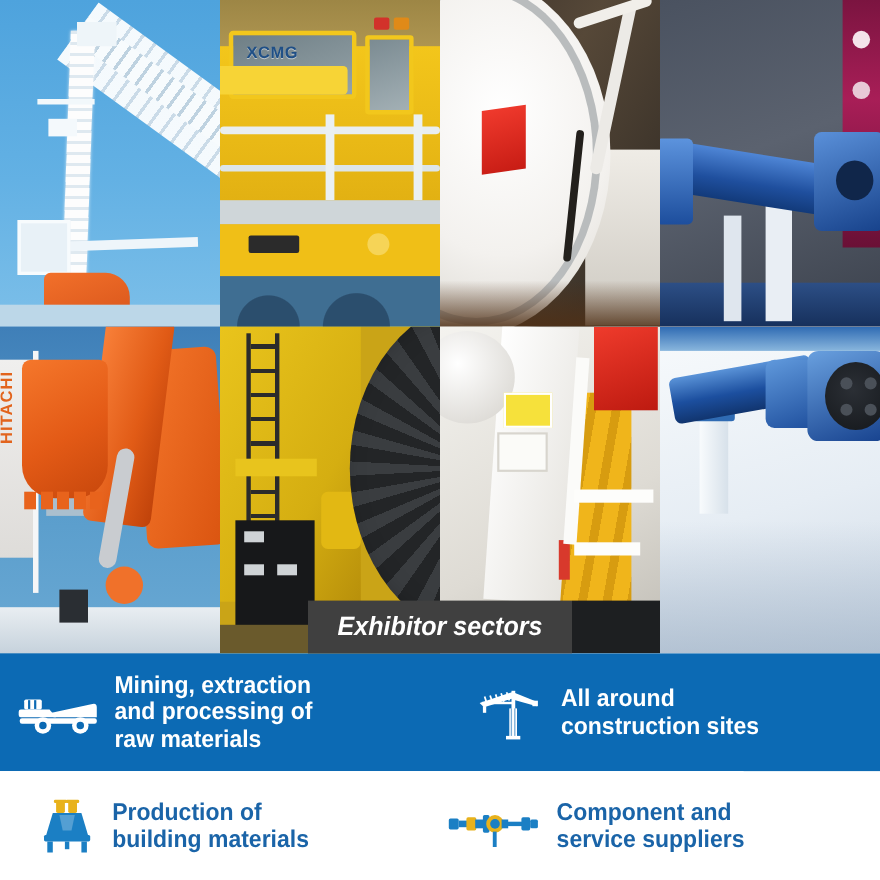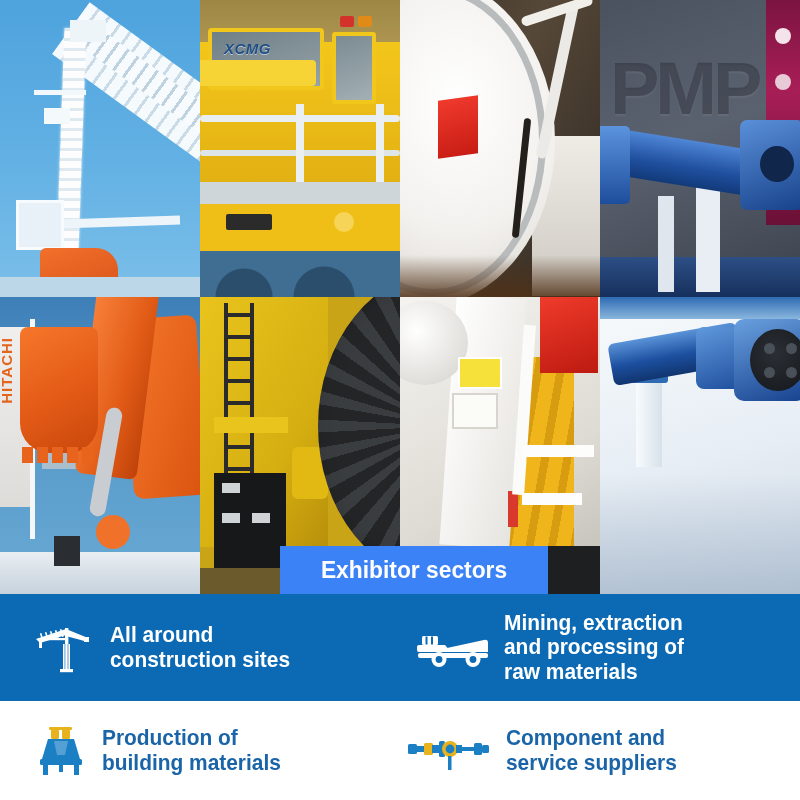--- a/index.html
+++ b/index.html
@@ -28,21 +28,21 @@
   .ph-crane .cabB { position:absolute; left:44px; top:108px; width:26px; height:16px; background:#f4f9fc; }
   .ph-crane .plat { position:absolute; left:34px; top:90px; width:52px; height:5px; background:#f2f8fb; }
   .ph-crane .plat2{ position:absolute; left:30px; top:218px; width:150px; height:9px; background:#eef5fa; transform:rotate(-2deg);}
   .ph-crane .opcab{ position:absolute; left:16px; top:200px; width:48px; height:50px; background:#e8f1f7;
         border:3px solid #f7fbfd; }
   .ph-crane .orange{position:absolute; left:40px; top:248px; width:78px; height:46px;
         background:linear-gradient(160deg,#f2702a,#d8551b); border-radius:6px 22px 0 0;}
   .ph-crane .base { position:absolute; left:0; bottom:0; width:200px; height:20px; background:#bcd7e8; }
 
   
-  .ph-xcmg { background:#0ea5e9;font-style:italic; }
+  .ph-xcmg { background:#0ea5e9; }
   .ph-xcmg .sky { position:absolute; inset:0; background:linear-gradient(180deg,#9d8645 0%,#b09752 16%,#e3b81f 17%,#e8bf26 100%); }
   .ph-xcmg .body{ position:absolute; left:0; top:42px; width:200px; height:200px;
         background:linear-gradient(180deg,#f3c61b,#e5b414 60%,#d9a80f); }
   .ph-xcmg .hood{ position:absolute; left:-4px; top:60px; width:120px; height:26px; background:#f7d436; border-radius:4px;}
   .ph-xcmg .glass{position:absolute; left:8px; top:28px; width:116px; height:62px;
         background:linear-gradient(160deg,#6f7f86,#95a3a8); border:4px solid #f2c71c; border-radius:4px;}
   .ph-xcmg .glass2{position:absolute;left:132px; top:32px; width:44px; height:72px;
         background:linear-gradient(160deg,#7b8b92,#a3b0b5); border:4px solid #f2c71c; border-radius:3px;}
   .ph-xcmg .brand{position:absolute; left:24px; top:40px; color:#1f4f86; font-weight:bold;
         font-size:15px; letter-spacing:.5px; font-family:"Liberation Sans",sans-serif; text-shadow:0 1px 0 rgba(255,255,255,.5);}
@@ -196,22 +196,22 @@
 
   
   .headline { position:absolute; left:25px; top:240px; width:775px; height:110px;
       background:linear-gradient(90deg, rgba(20,98,170,.78) 0%, rgba(24,106,178,.74) 45%, rgba(44,130,196,.68) 100%);
       display:flex; flex-direction:column; align-items:center; justify-content:center; z-index:5; }
   .headline .l1, .headline .l2 { color:#fff; font-weight:bold; font-size:34px; line-height:1.16;
       font-family:"Liberation Sans", sans-serif; transform:scaleX(.93); letter-spacing:.2px;
       text-shadow:0 1px 3px rgba(0,0,0,.28); white-space:nowrap; }
 
   
-  .sectab { position:absolute; left:280px; top:546px; height:48px; padding:0 36px; background:#3b82f6;
-            display:flex; align-items:center; z-index:7; }
+  .sectab { position:absolute; left:280px; top:546px; height:48px; padding:0 22px; background:#404040;
+            display:flex; align-items:center; z-index:7;font-style:italic; }
   .sectab span { color:#fff; font-weight:bold; font-size:24px; transform:scaleX(.95);
             font-family:"Liberation Sans", sans-serif; }
 
   
   .band-blue { position:absolute; left:0; top:594px; width:800px; height:107px; background:#0c6ab4;
                display:grid; grid-template-columns:400px 400px; align-items:center; }
   .band-white{ position:absolute; left:0; top:701px; width:676px; height:99px; background:#ffffff;
                display:grid; grid-template-columns:400px 400px; align-items:center; }
 
   .sector { display:flex; align-items:center; gap:14px; padding-left:34px; }
@@ -273,21 +273,20 @@
       <div class="ring"></div>
       <div class="red"></div>
       <div class="pipe"></div>
       <div class="pipe2"></div>
       <div class="hose"></div>
       <div class="shadow"></div>
     </div>
 
     <div class="cell ph-pmp">
       <div class="wall"></div>
-      <div class="pmptxt">PMP</div>
       <div class="rule"></div>
       <div class="sub">THE APPLICATION</div>
       <div class="magenta">
         <div class="mdot"></div>
         <div class="mdot2"></div>
       </div>
       <div class="floor"></div>
       <div class="stand"></div>
       <div class="stand2"></div>
       <div class="shaft"></div>
@@ -360,20 +359,44 @@
     </div>
   </div>
 
 
 
   <div class="sectab">
     <span>Exhibitor sectors</span>
   </div>
 
   <div class="band-blue">
+
+    <div class="sector sector-2">
+      <span class="ico">
+        <svg width="74" height="44" viewBox="0 0 74 44" aria-hidden="true">
+          <g fill="#ffffff">
+            <rect x="6" y="10" width="16" height="9" rx="1.5"></rect>
+            <rect x="9.5" y="10.5" width="2" height="8" fill="#0c6ab4"></rect>
+            <rect x="15" y="10.5" width="2" height="8" fill="#0c6ab4"></rect>
+            <path d="M3 19 h26 l6 7 h-32 a2 2 0 0 1 -2 -2 v-3 a2 2 0 0 1 2 -2 z"></path>
+            <path d="M31 22 L68 14 q4 -1 4 3 v9 H33 q-2 0 -2 -2 z"></path>
+            <rect x="2" y="27" width="70" height="5" rx="2"></rect>
+            <circle cx="23" cy="33.5" r="7.5"></circle>
+            <circle cx="23" cy="33.5" r="3.4" fill="#0c6ab4"></circle>
+            <circle cx="57" cy="33.5" r="7.5"></circle>
+            <circle cx="57" cy="33.5" r="3.4" fill="#0c6ab4"></circle>
+          </g>
+        </svg>
+      </span>
+      <span class="txt">
+        <span class="ln">Mining, extraction</span>
+        <span class="ln">and processing of</span>
+        <span class="ln">raw materials</span>
+      </span>
+    </div>
 
     <div class="sector sector-1">
       <span class="ico">
         <svg width="62" height="50" viewBox="0 0 62 50" aria-hidden="true">
           <g fill="#ffffff">
             <polygon points="2,16 32,6 32,12 6,20"></polygon>
             <rect x="4" y="15" width="28" height="2.2"></rect>
             <g>
               <rect x="7" y="10" width="1.6" height="8" transform="rotate(-18 8 14)"></rect>
               <rect x="12" y="9" width="1.6" height="8" transform="rotate(-18 13 13)"></rect>
@@ -390,44 +413,20 @@
             <rect x="5" y="19" width="3" height="6"></rect>
             <rect x="50" y="14" width="5" height="5"></rect>
           </g>
         </svg>
       </span>
       <span class="txt">
         <span class="ln">All around</span>
         <span class="ln">construction sites</span>
       </span>
     </div>
-
-    <div class="sector sector-2">
-      <span class="ico">
-        <svg width="74" height="44" viewBox="0 0 74 44" aria-hidden="true">
-          <g fill="#ffffff">
-            <rect x="6" y="10" width="16" height="9" rx="1.5"></rect>
-            <rect x="9.5" y="10.5" width="2" height="8" fill="#0c6ab4"></rect>
-            <rect x="15" y="10.5" width="2" height="8" fill="#0c6ab4"></rect>
-            <path d="M3 19 h26 l6 7 h-32 a2 2 0 0 1 -2 -2 v-3 a2 2 0 0 1 2 -2 z"></path>
-            <path d="M31 22 L68 14 q4 -1 4 3 v9 H33 q-2 0 -2 -2 z"></path>
-            <rect x="2" y="27" width="70" height="5" rx="2"></rect>
-            <circle cx="23" cy="33.5" r="7.5"></circle>
-            <circle cx="23" cy="33.5" r="3.4" fill="#0c6ab4"></circle>
-            <circle cx="57" cy="33.5" r="7.5"></circle>
-            <circle cx="57" cy="33.5" r="3.4" fill="#0c6ab4"></circle>
-          </g>
-        </svg>
-      </span>
-      <span class="txt">
-        <span class="ln">Mining, extraction</span>
-        <span class="ln">and processing of</span>
-        <span class="ln">raw materials</span>
-      </span>
-    </div>
   </div>
 
   <div class="band-white">
 
     <div class="sector sector-3">
       <span class="ico">
         <svg width="54" height="52" viewBox="0 0 54 52" aria-hidden="true">
           <g>
             <rect x="17" y="4" width="8" height="10" rx="1.5" fill="#e8b21c"></rect>
             <rect x="28" y="4" width="8" height="10" rx="1.5" fill="#e8b21c"></rect>

